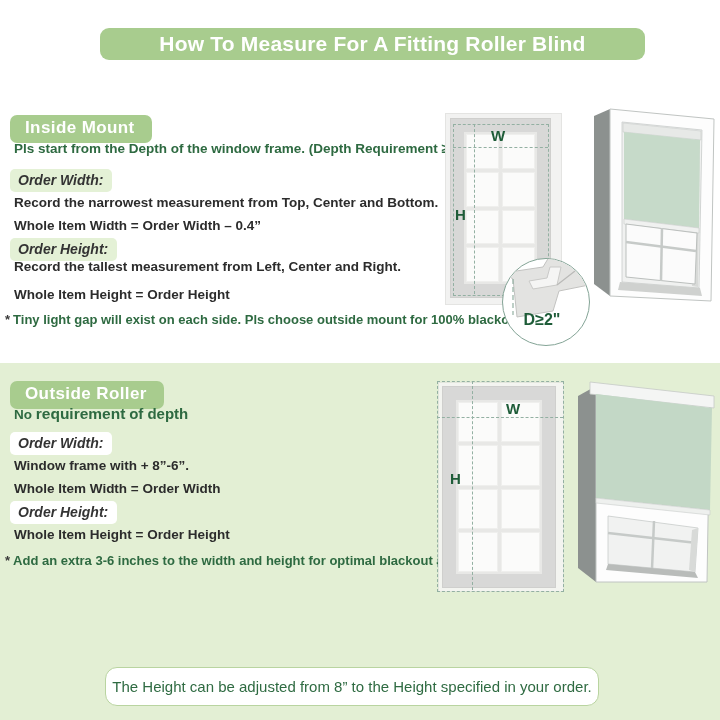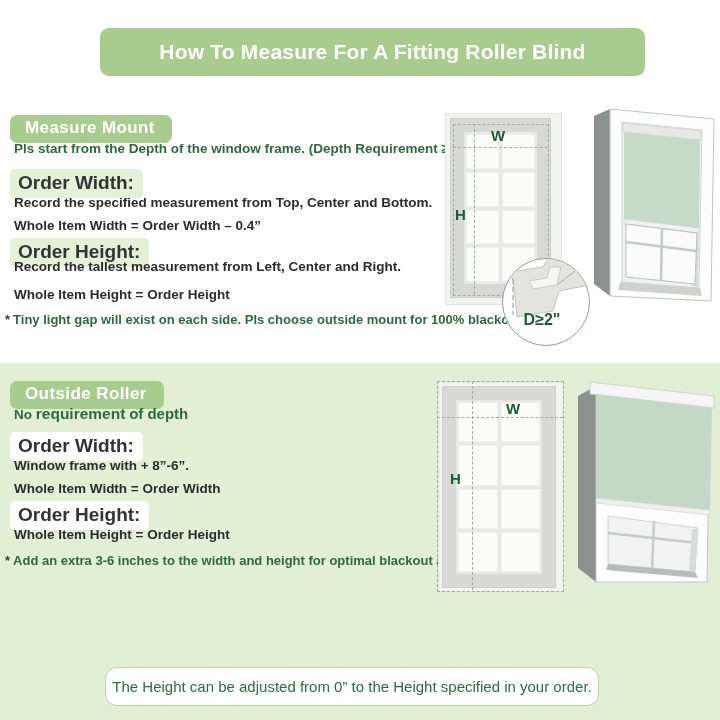--- a/index.html
+++ b/index.html
@@ -2,39 +2,39 @@
 <html><head>
 <meta charset="utf-8">
 <style>
   html,body{margin:0;padding:0;background:#fff;}
   .canvas{
     position:relative;width:720px;height:720px;background:#ffffff;overflow:hidden;
     font-family:"Liberation Sans","DejaVu Sans",sans-serif;color:#2e2e2e;
   }
   
   .top-banner{
-    position:absolute;left:100px;top:28px;width:545px;height:48px;
+    position:absolute;left:100px;top:28px;width:545px;height:32px;
     background:#a8cc8e;border-radius:9px;display:flex;align-items:center;justify-content:center;
   }
   .top-banner span{color:#ffffff;font-size:21px;font-weight:700;letter-spacing:.2px;}
   .footer-banner{
     position:absolute;left:105px;top:667px;width:492px;height:37px;background:#ffffff;
     border:1.5px solid #b9d4a0;border-radius:12px;display:flex;align-items:center;justify-content:center;
   }
   .footer-banner span{color:#2f6b42;font-size:15px;font-weight:500;}
   
   .outside-bg{position:absolute;left:0;top:363px;width:720px;height:357px;background:#e3efd4;}
   
   .section-tag{
     position:absolute;left:10px;background:#a8cc8e;border-radius:7px;
     padding:3px 17px 5px 15px;color:#fff;font-size:17px;font-weight:700;letter-spacing:.4px;
   }
   .hl{
     position:absolute;left:10px;border-radius:5px;padding:3px 9px 4px 8px;
-    font-size:19px;font-weight:700;color:#333;
+    font-size:14px;font-weight:700;color:#333;font-style:italic;
   }
   .hl-green{background:#e4f1d6;}
   .hl-white{background:#ffffff;}
   
   .line{position:absolute;left:14px;margin:0;font-size:13.5px;}
   .bold{font-weight:700;color:#2c2c2c;}
   .green{color:#2e6a41;font-weight:600;}
   .footnote{position:absolute;left:5px;margin:0;font-size:13px;}
   .footnote .star{color:#3a3a3a;font-weight:700;margin-right:3px;}
   .footnote .txt{color:#2e6a41;font-weight:600;}
@@ -67,26 +67,26 @@
 <div class="canvas">
 
   <div class="top-banner">
     <span>How To Measure For A Fitting Roller Blind</span>
   </div>
 
   <div class="outside-bg"></div>
 
   <section>
     <div class="section-tag" style="top:115px">
-      <span>Measure Mount</span>
+      <span>Inside Mount</span>
     </div>
     <p class="line green" style="top:141px">Pls start from the Depth of the window frame. (Depth Requirement ≥ 2”)</p>
 
     <span class="hl hl-green" style="top:169px">Order Width:</span>
-    <p class="line bold" style="top:195px">Record the specified measurement from Top, Center and Bottom.</p>
+    <p class="line bold" style="top:195px">Record the narrowest measurement from Top, Center and Bottom.</p>
     <p class="line bold" style="top:218px">Whole Item Width = Order Width – 0.4”</p>
 
     <span class="hl hl-green" style="top:238px">Order Height:</span>
     <p class="line bold" style="top:259px">Record the tallest measurement from Left, Center and Right.</p>
     <p class="line bold" style="top:287px">Whole Item Height = Order Height</p>
 
     <p class="footnote" style="top:312px">
       <span class="star">*</span><span class="txt">Tiny light gap will exist on each side. Pls choose outside mount for 100% blackout.</span>
     </p>
   </section>
@@ -186,16 +186,16 @@
     <polygon points="26,24 142,38 140,140 26,128" fill="#c3d8c6"></polygon>
     <polygon points="26,128 140,140 140,145 26,133" fill="#eef0ee" stroke="#c9cdcb" stroke-width="0.6"></polygon>
     <polygon points="38,146 128,158 125,202 38,194" fill="#f1f2f1" stroke="#c8ccca" stroke-width="0.8"></polygon>
     <line x1="84" y1="151" x2="82" y2="199" stroke="#c6cac8" stroke-width="2.5"></line>
     <line x1="38" y1="163" x2="127" y2="173" stroke="#c6cac8" stroke-width="2.5"></line>
     <polygon points="38,194 125,202 128,208 36,200" fill="#b9bcba"></polygon>
     <polygon points="122,160 128,158 125,202 119,200" fill="#d8dad8"></polygon>
   </svg>
 
   <div class="footer-banner">
-    <span>The Height can be adjusted from 0” to the Height specified in your order.</span>
+    <span>The Height can be adjusted from 8” to the Height specified in your order.</span>
   </div>
 
 </div>
 
 </body></html>

